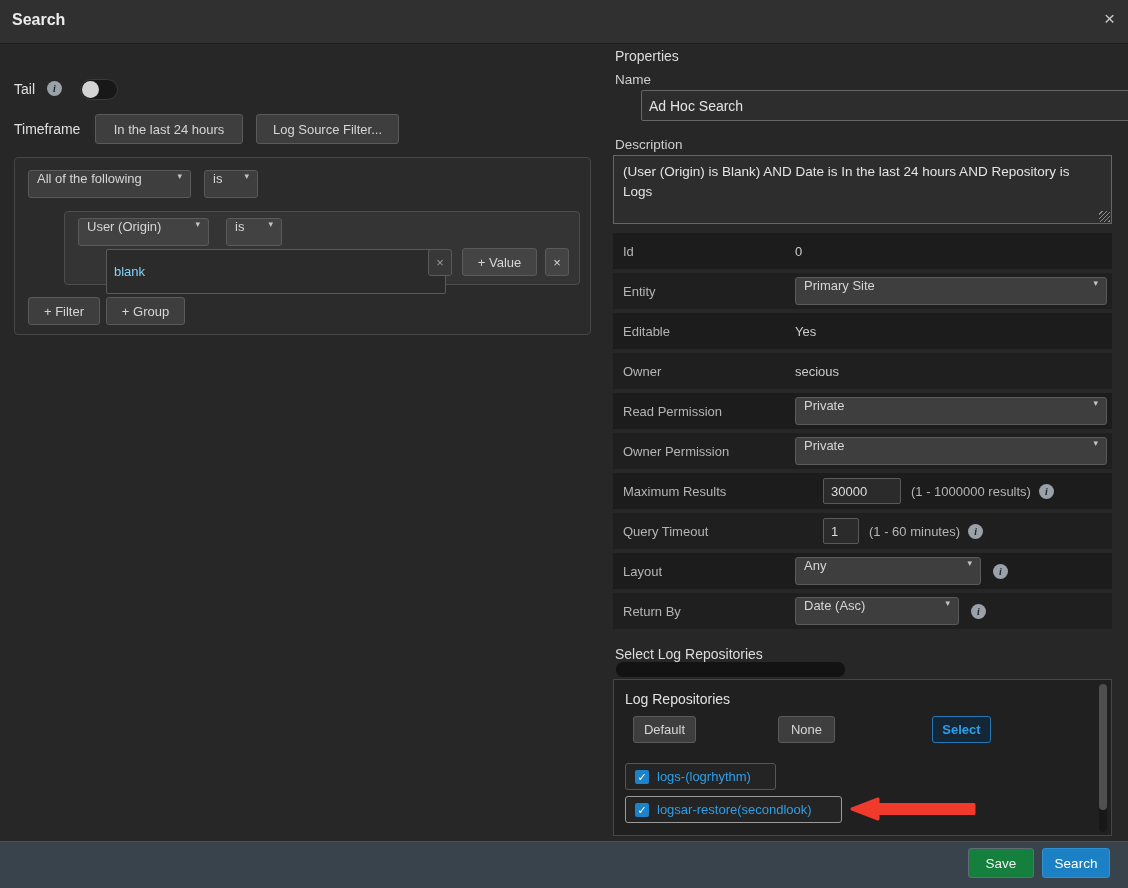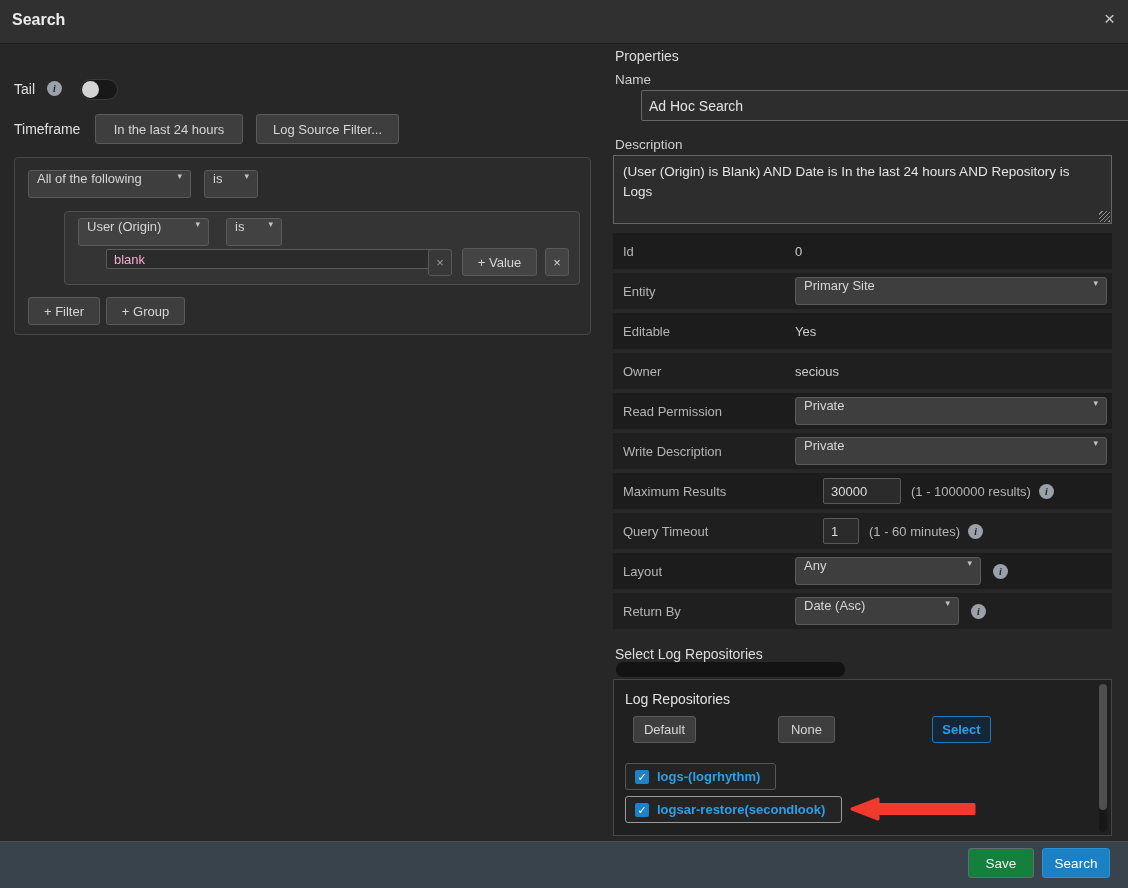--- a/index.html
+++ b/index.html
@@ -42,22 +42,22 @@
   .btn-timeframe { left:95px; top:114px; width:148px; height:30px; }
   .btn-logsource { left:256px; top:114px; width:143px; height:30px; }
   .filter-box { position:absolute; left:14px; top:157px; width:577px; height:178px;
     background:#2b2b2b; border:1px solid #464646; border-radius:4px; }
   .dd-group-op { left:28px; top:170px; width:163px; height:28px; }
   .dd-group-is { left:204px; top:170px; width:54px; height:28px; }
   .rule-box { position:absolute; left:64px; top:211px; width:516px; height:74px;
     background:#343434; border:1px solid #4d4d4d; border-radius:4px; }
   .dd-field { left:78px; top:218px; width:131px; height:28px; background:#424242; }
   .dd-rule-is { left:226px; top:218px; width:56px; height:28px; background:#424242; }
-  .input-value { position:absolute; left:78px; top:249px; width:340px; height:20px;
-    color:#f9a8d4; }
+  .input-value { position:absolute; left:78px; top:249px; width:340px; height:45px;
+    color:#7dd3fc; }
   .btn-x1 { left:428px; top:249px; width:24px; height:27px; color:#9a9a9a; background:#383838; }
   .btn-addvalue { left:462px; top:248px; width:75px; height:28px; background:#444; }
   .btn-x2 { left:545px; top:248px; width:24px; height:28px; background:#444; }
   .btn-addfilter { left:28px; top:297px; width:72px; height:28px; }
   .btn-addgroup { left:106px; top:297px; width:79px; height:28px; }
   
   .props-title { position:absolute; left:615px; top:48px; font-size:14px; color:#dcdcdc; }
   .name-label { position:absolute; left:615px; top:72px; font-size:13.5px; color:#cfcfcf; }
   .name-input { position:absolute; left:613px; top:90px; width:499px; height:31px;
     background:#2d2d2d; border:1px solid #666; color:#e4e4e4; font-size:14px; }
@@ -88,21 +88,21 @@
   .repo-panel { position:absolute; left:613px; top:679px; width:499px; height:157px;
     background:#202020; border:1px solid #464646; }
   .repo-heading { position:absolute; left:625px; top:691px; font-size:14px; color:#e2e2e2; }
   .btn-default { left:633px; top:716px; width:63px; height:27px; }
   .btn-none { left:778px; top:716px; width:57px; height:27px; }
   .btn-select { left:932px; top:716px; width:59px; height:27px;
     background:#152736; border-color:#2577b5; color:#2d9fe8; font-weight:700; }
   .repo-item { position:absolute; display:flex; align-items:center; gap:8px;
     height:27px; padding:0 9px; background:#242424; border:1px solid #565656;
     border-radius:3px; cursor:pointer; }
-  .repo-item .rlabel { color:#2d9fe8; font-size:13px; font-weight:700; }
+  .repo-item .rlabel { color:#2d9fe8; font-size:13px; font-weight:400; }
   .repo-item1 { left:625px; top:763px; width:151px; }
   .repo-item2 { left:625px; top:796px; width:217px; border-color:#9a9a9a; }
   .checkbox { width:14px; height:14px; background:#1e82c8; border-radius:2px;
     color:#fff; font-size:11px; line-height:14px; text-align:center; cursor:pointer;
     flex:0 0 auto; }
   .arrow { position:absolute; left:848px; top:796px; width:132px; height:26px;
     pointer-events:none; }
   .v-scrollbar { position:absolute; left:1099px; top:684px; width:8px; height:148px;
     background:#181818; border-radius:4px; cursor:pointer; }
   .v-scrollbar .thumb { position:absolute; left:0; top:0; width:8px; height:126px;
@@ -188,21 +188,21 @@
       <div class="pval">secious</div>
     </div>
     <div class="prow">
       <div class="plabel">Read Permission</div>
       <div class="select rsel w312">
         <span>Private</span>
         <span class="caret">▾</span>
       </div>
     </div>
     <div class="prow">
-      <div class="plabel">Write Description</div>
+      <div class="plabel">Owner Permission</div>
       <div class="select rsel w312">
         <span>Private</span>
         <span class="caret">▾</span>
       </div>
     </div>
     <div class="prow">
       <div class="plabel">Maximum Results</div>
       <input class="tin w78" value="30000" style="">
       <span class="hint">(1 - 1000000 results)</span>
       <span class="info row-info">i</span>

